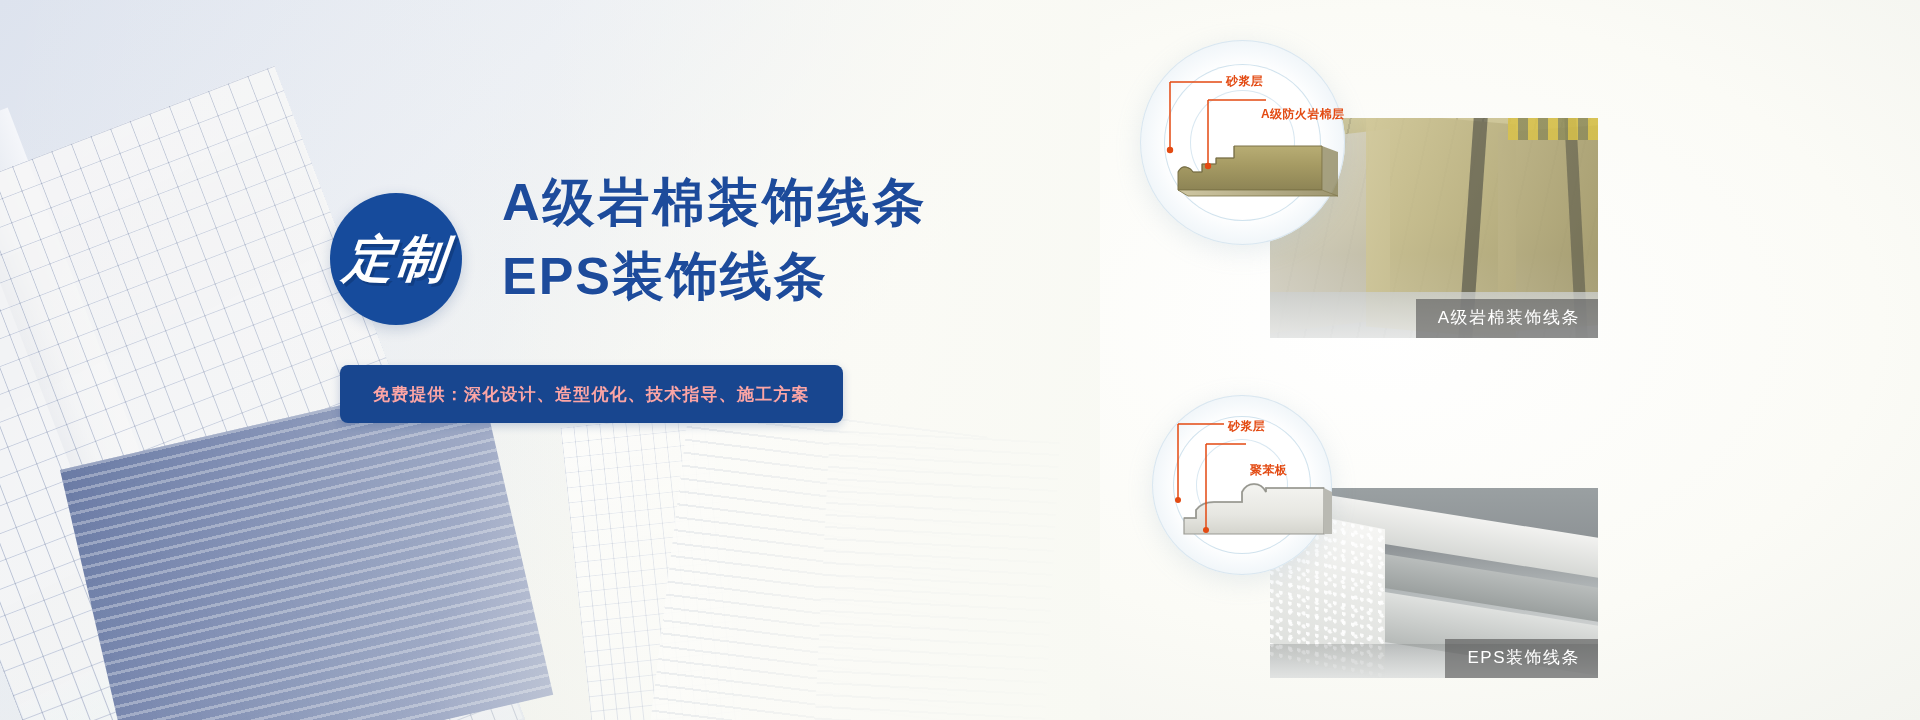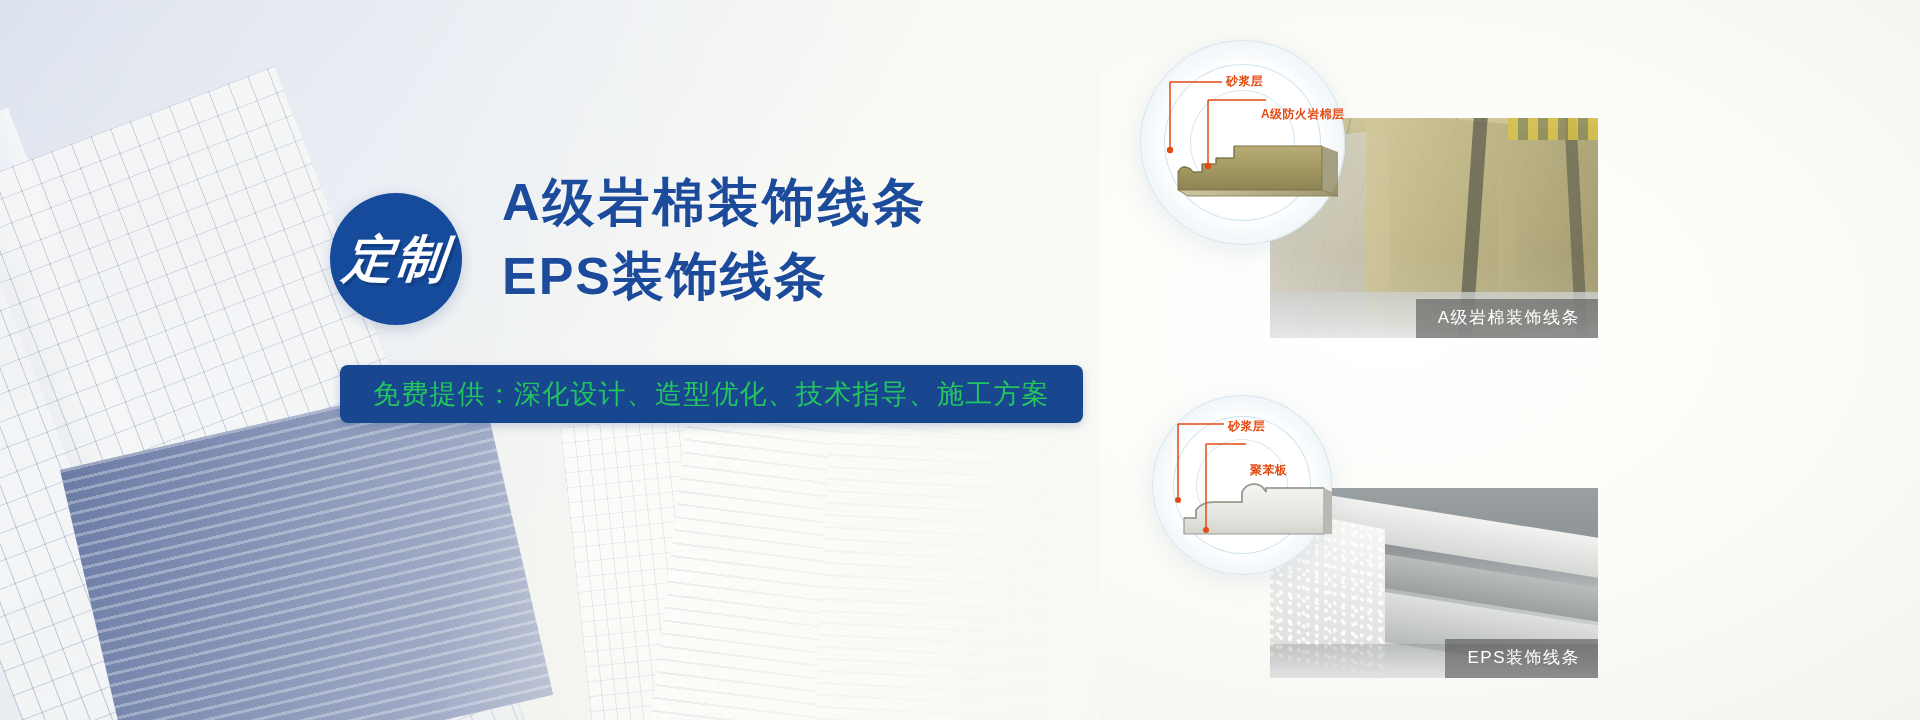--- a/index.html
+++ b/index.html
@@ -113,21 +113,21 @@
   }
   #headline .line.l2{letter-spacing:2px;}
 
   #subbar{
     position:absolute;left:10px;top:200px;
     height:58px;border-radius:8px;background:#18468f;
     display:flex;align-items:center;padding:0 33px;
     box-shadow:0 3px 10px rgba(20,60,130,.22);
   }
   #subbar .sub-text{
-    color:#22c55e;font-size:27px;font-weight:400;letter-spacing:1.2px;white-space:nowrap;
+    color:#fca5a5;font-size:17px;font-weight:700;letter-spacing:1.2px;white-space:nowrap;
   }
 
   
   .photo{position:absolute;overflow:hidden;}
   .caption{
     position:absolute;right:0;bottom:0;
     padding:7px 18px 9px 22px;
     background:rgba(70,70,70,.55);
     color:#fff;font-size:17px;letter-spacing:1.5px;white-space:nowrap;
   }

